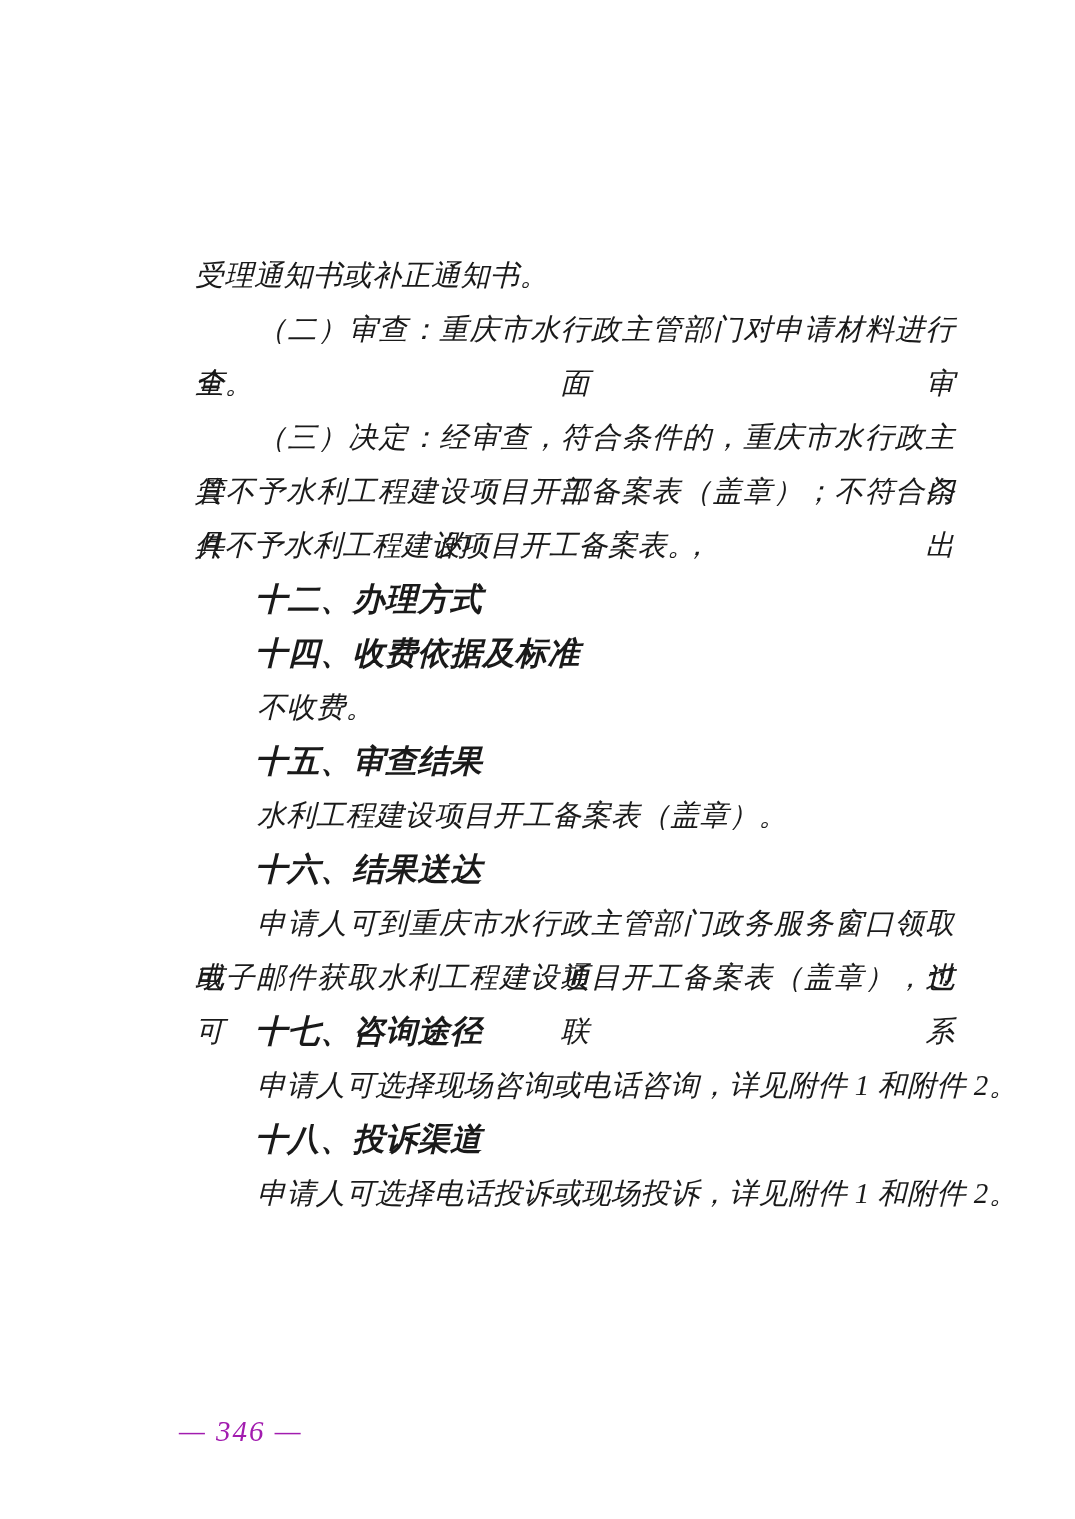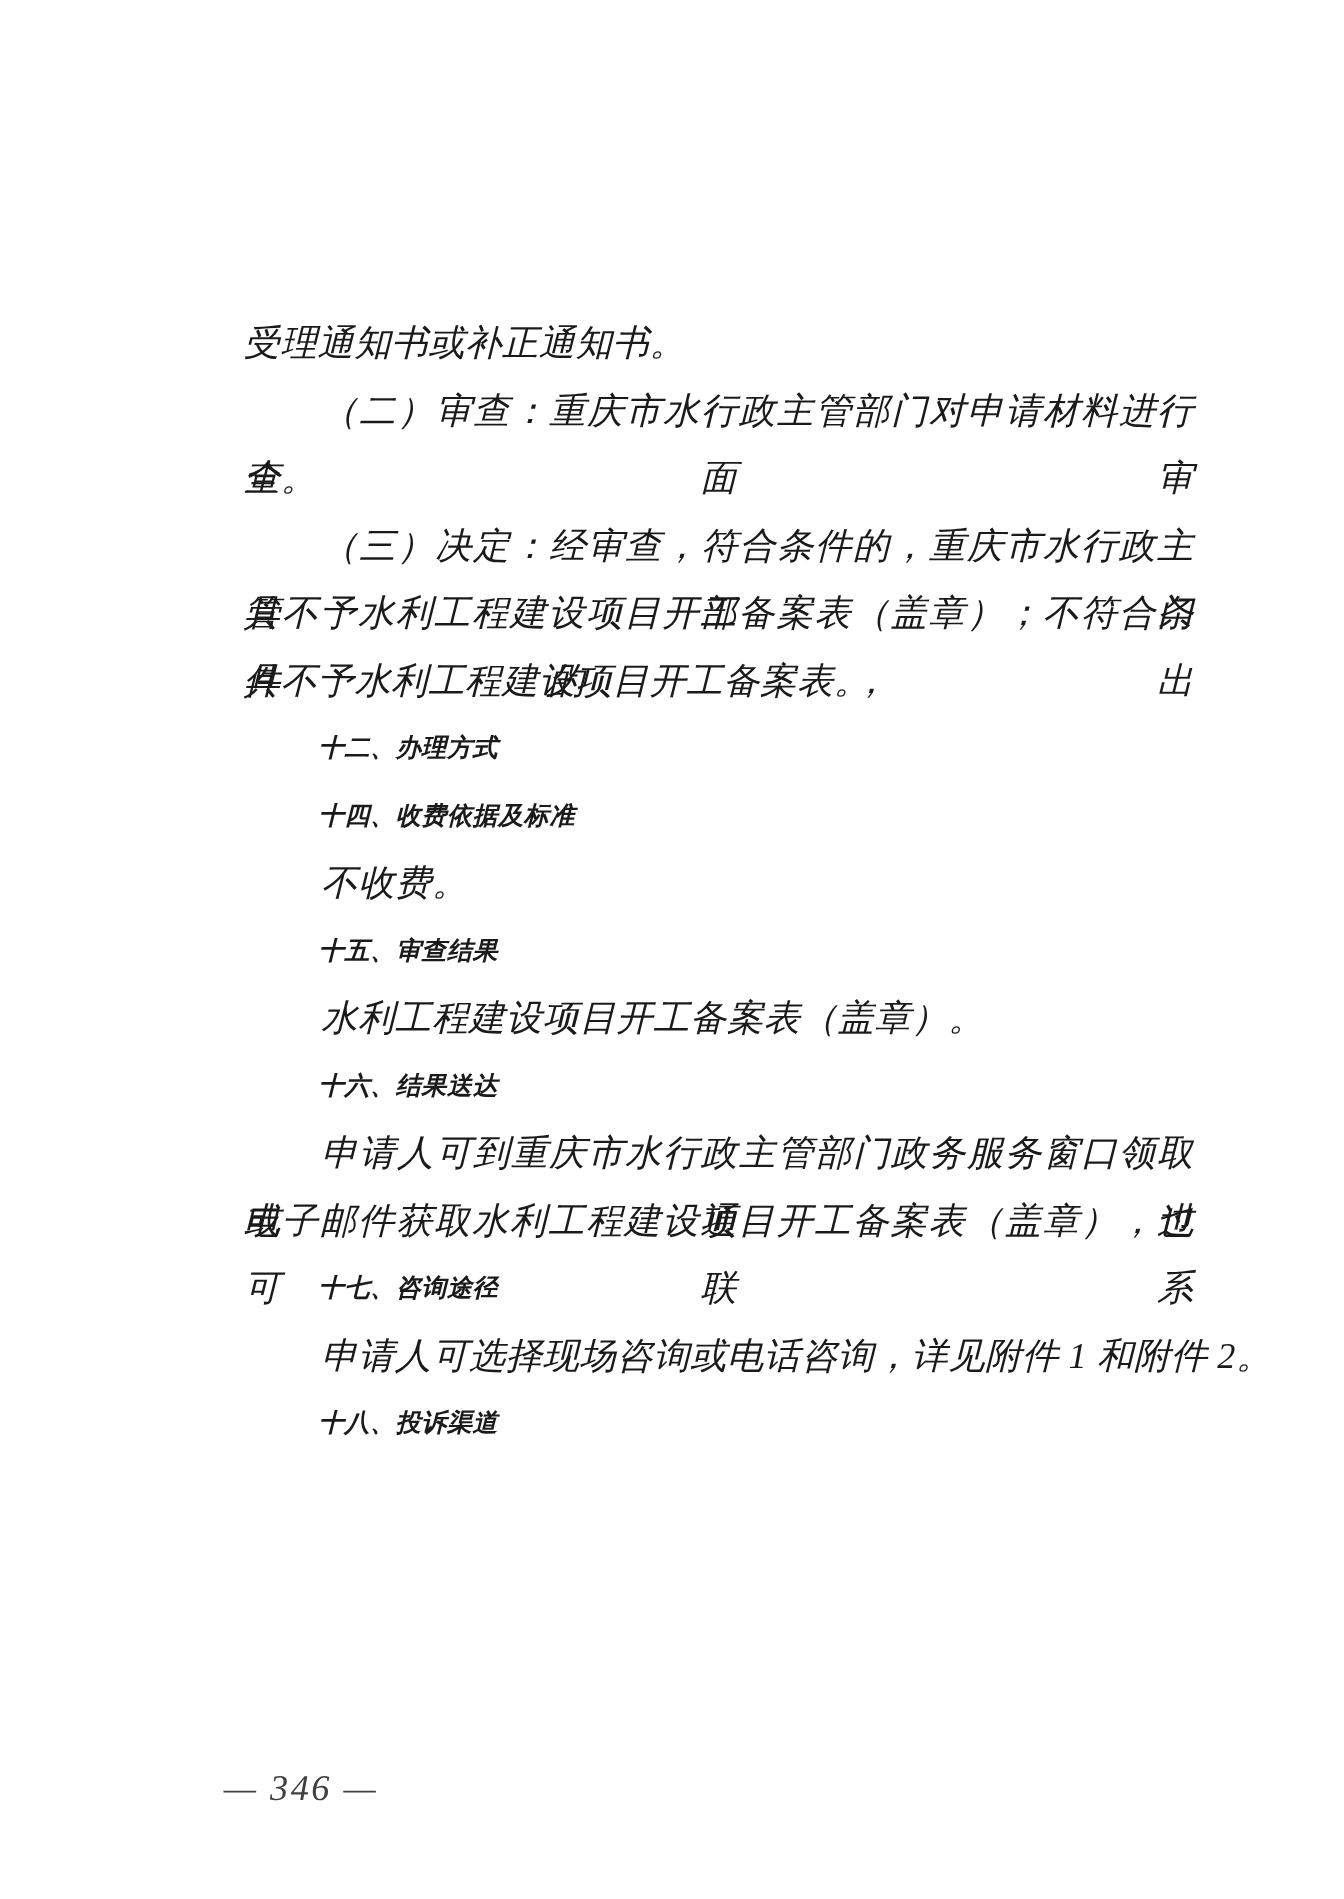--- a/index.html
+++ b/index.html
@@ -37,32 +37,32 @@
   .full {
     white-space: normal;
     text-align: justify;
     text-align-last: justify;
   }
 
   
   .heading {
     font-family: "Liberation Sans", "DejaVu Sans", sans-serif;
     font-weight: 700;
-    font-size: 20px;
+    font-size: 32px;
     text-indent: 60px;
   }
 
   .page-number {
     position: absolute;
     left: 131px;
     top: 1366px;
     font-size: 29px;
     line-height: 34px;
     letter-spacing: 2px;
-    color: #404040;
+    color: #a21caf;
   }
 </style>
 </head>
 <body>
 
 <div class="page">
   <div class="content">
 
     <div class="line">受理通知书或补正通知书。</div>
     <div class="line indent full">（二）审查：重庆市水行政主管部门对申请材料进行全面审</div>
@@ -81,17 +81,18 @@
     <div class="line indent">水利工程建设项目开工备案表（盖章）。</div>
 
     <div class="line heading">十六、结果送达</div>
     <div class="line indent full">申请人可到重庆市水行政主管部门政务服务窗口领取或通过</div>
     <div class="line full">电子邮件获取水利工程建设项目开工备案表（盖章），也可联系</div>
 
     <div class="line heading">十七、咨询途径</div>
     <div class="line indent">申请人可选择现场咨询或电话咨询，详见附件 1 和附件 2。</div>
 
     <div class="line heading">十八、投诉渠道</div>
+    <div class="line indent">申请人可选择电话投诉或现场投诉，详见附件 1 和附件 2。</div>
 
   </div>
 
   <div class="page-number">— 346 —</div>
 </div>
 
 </body></html>

